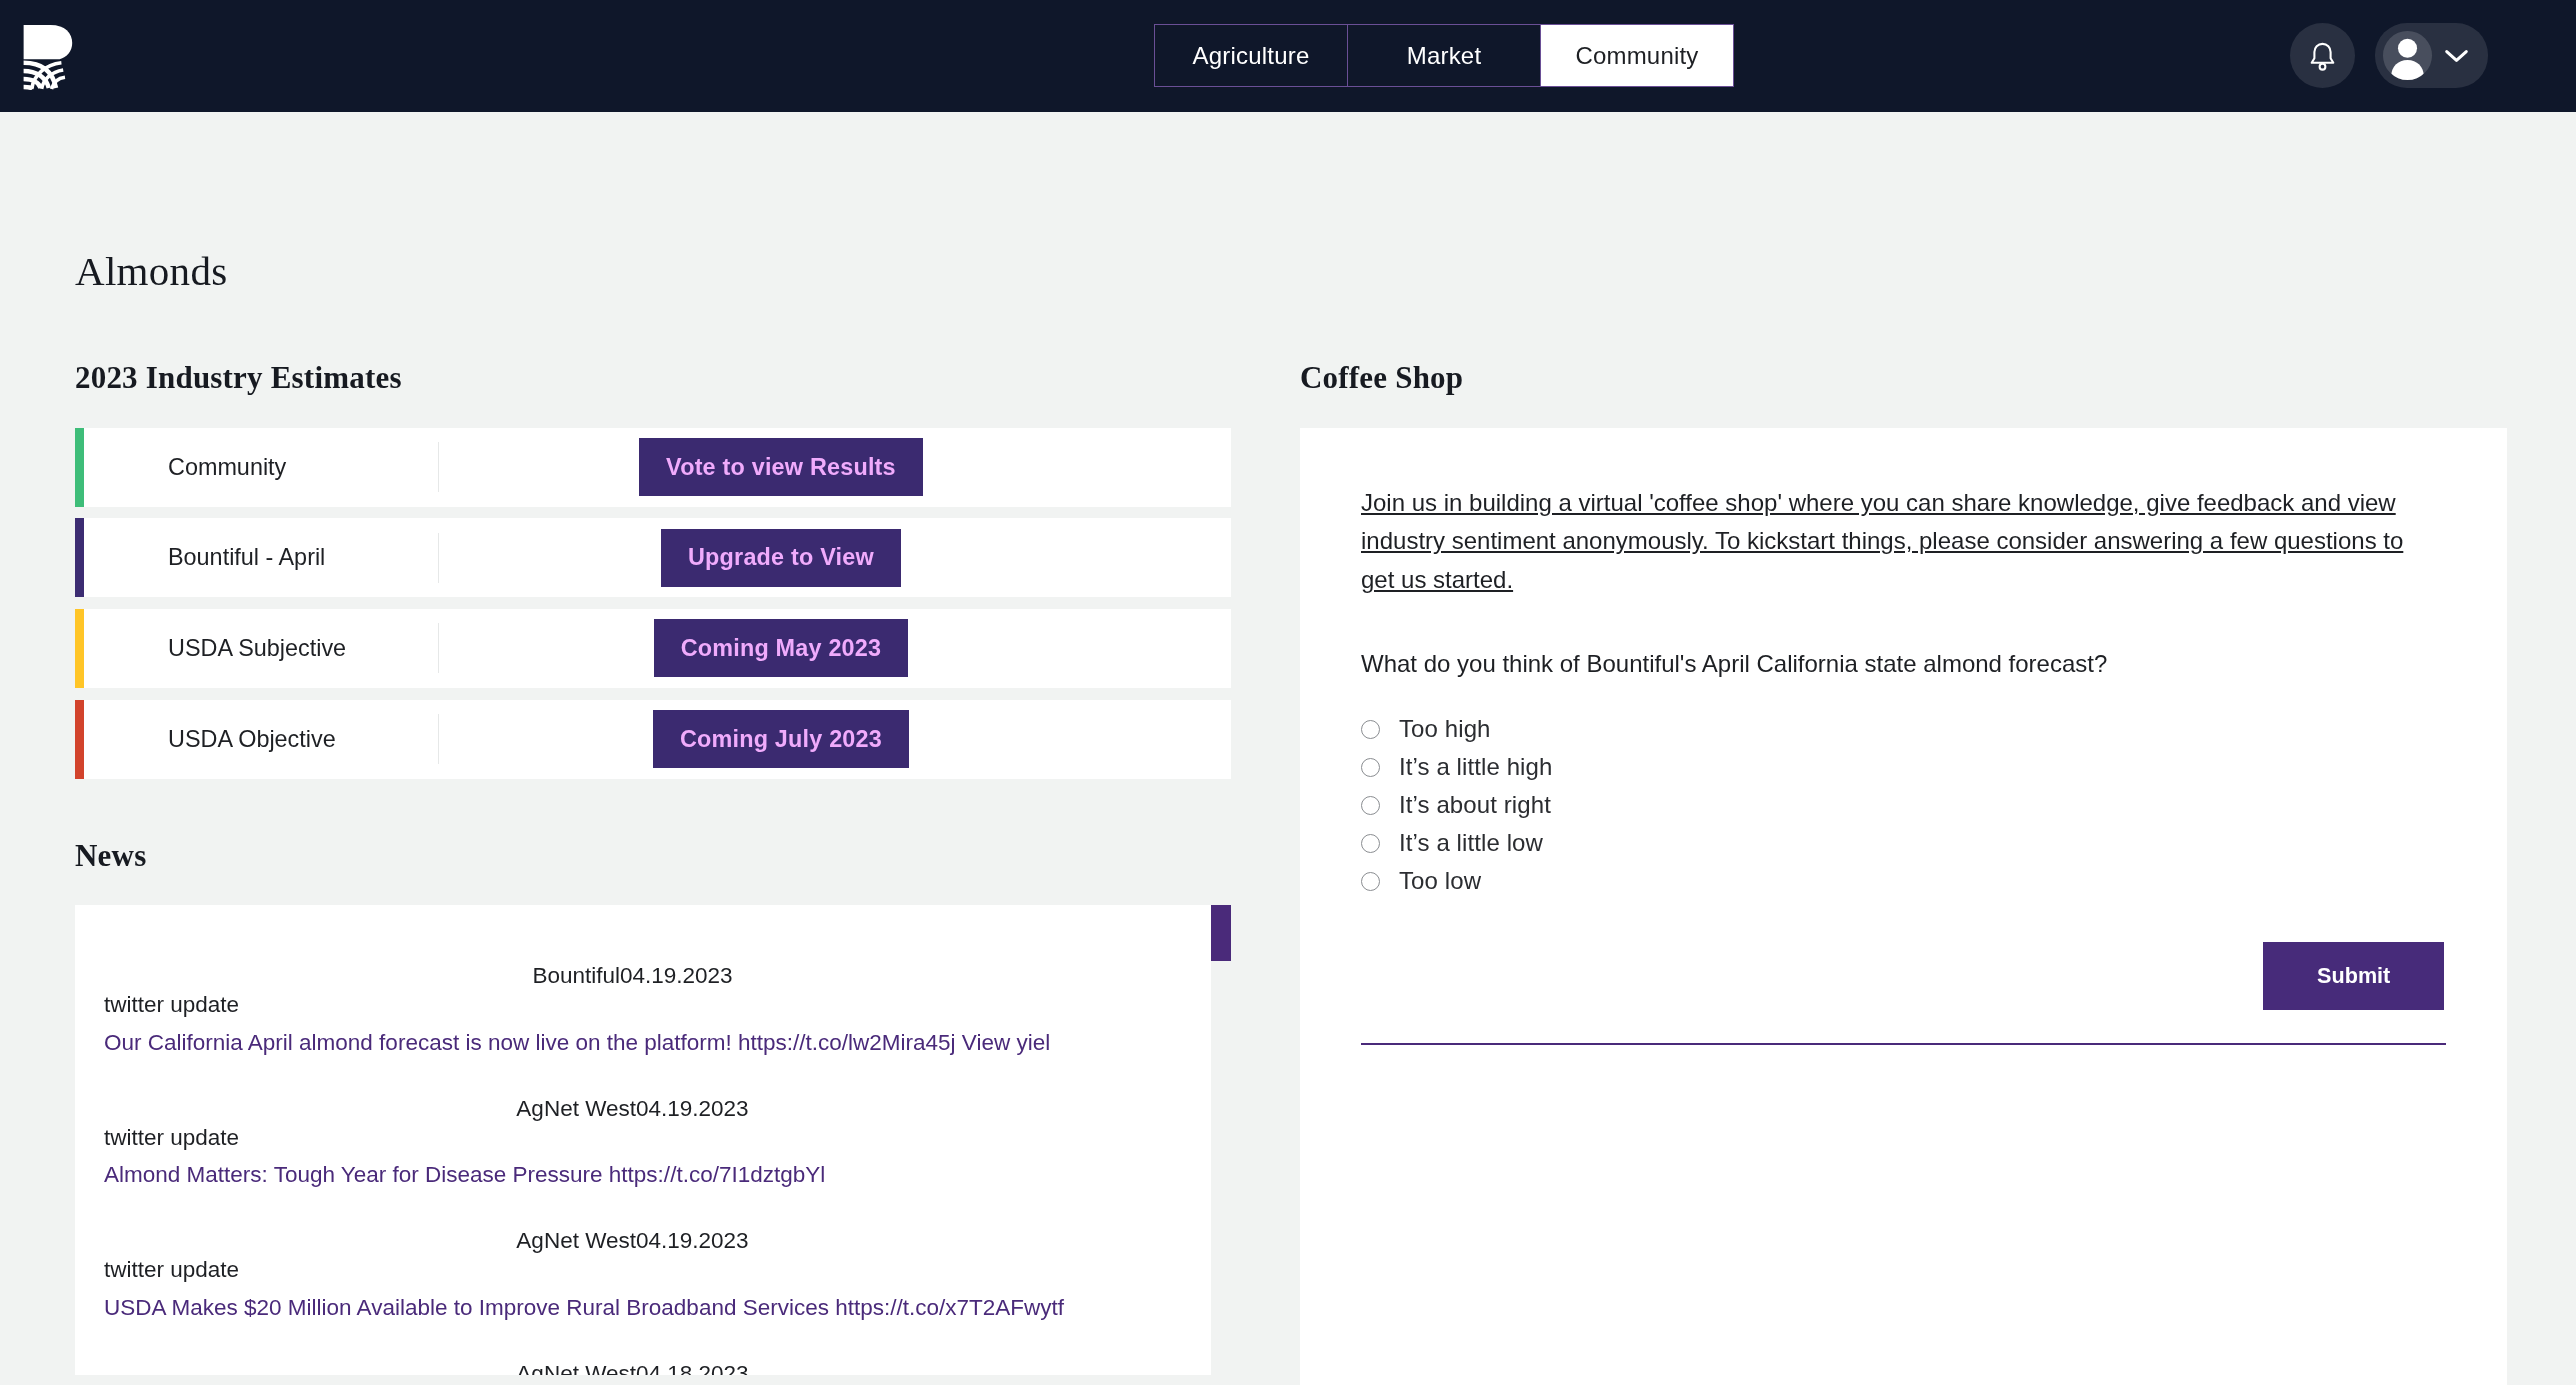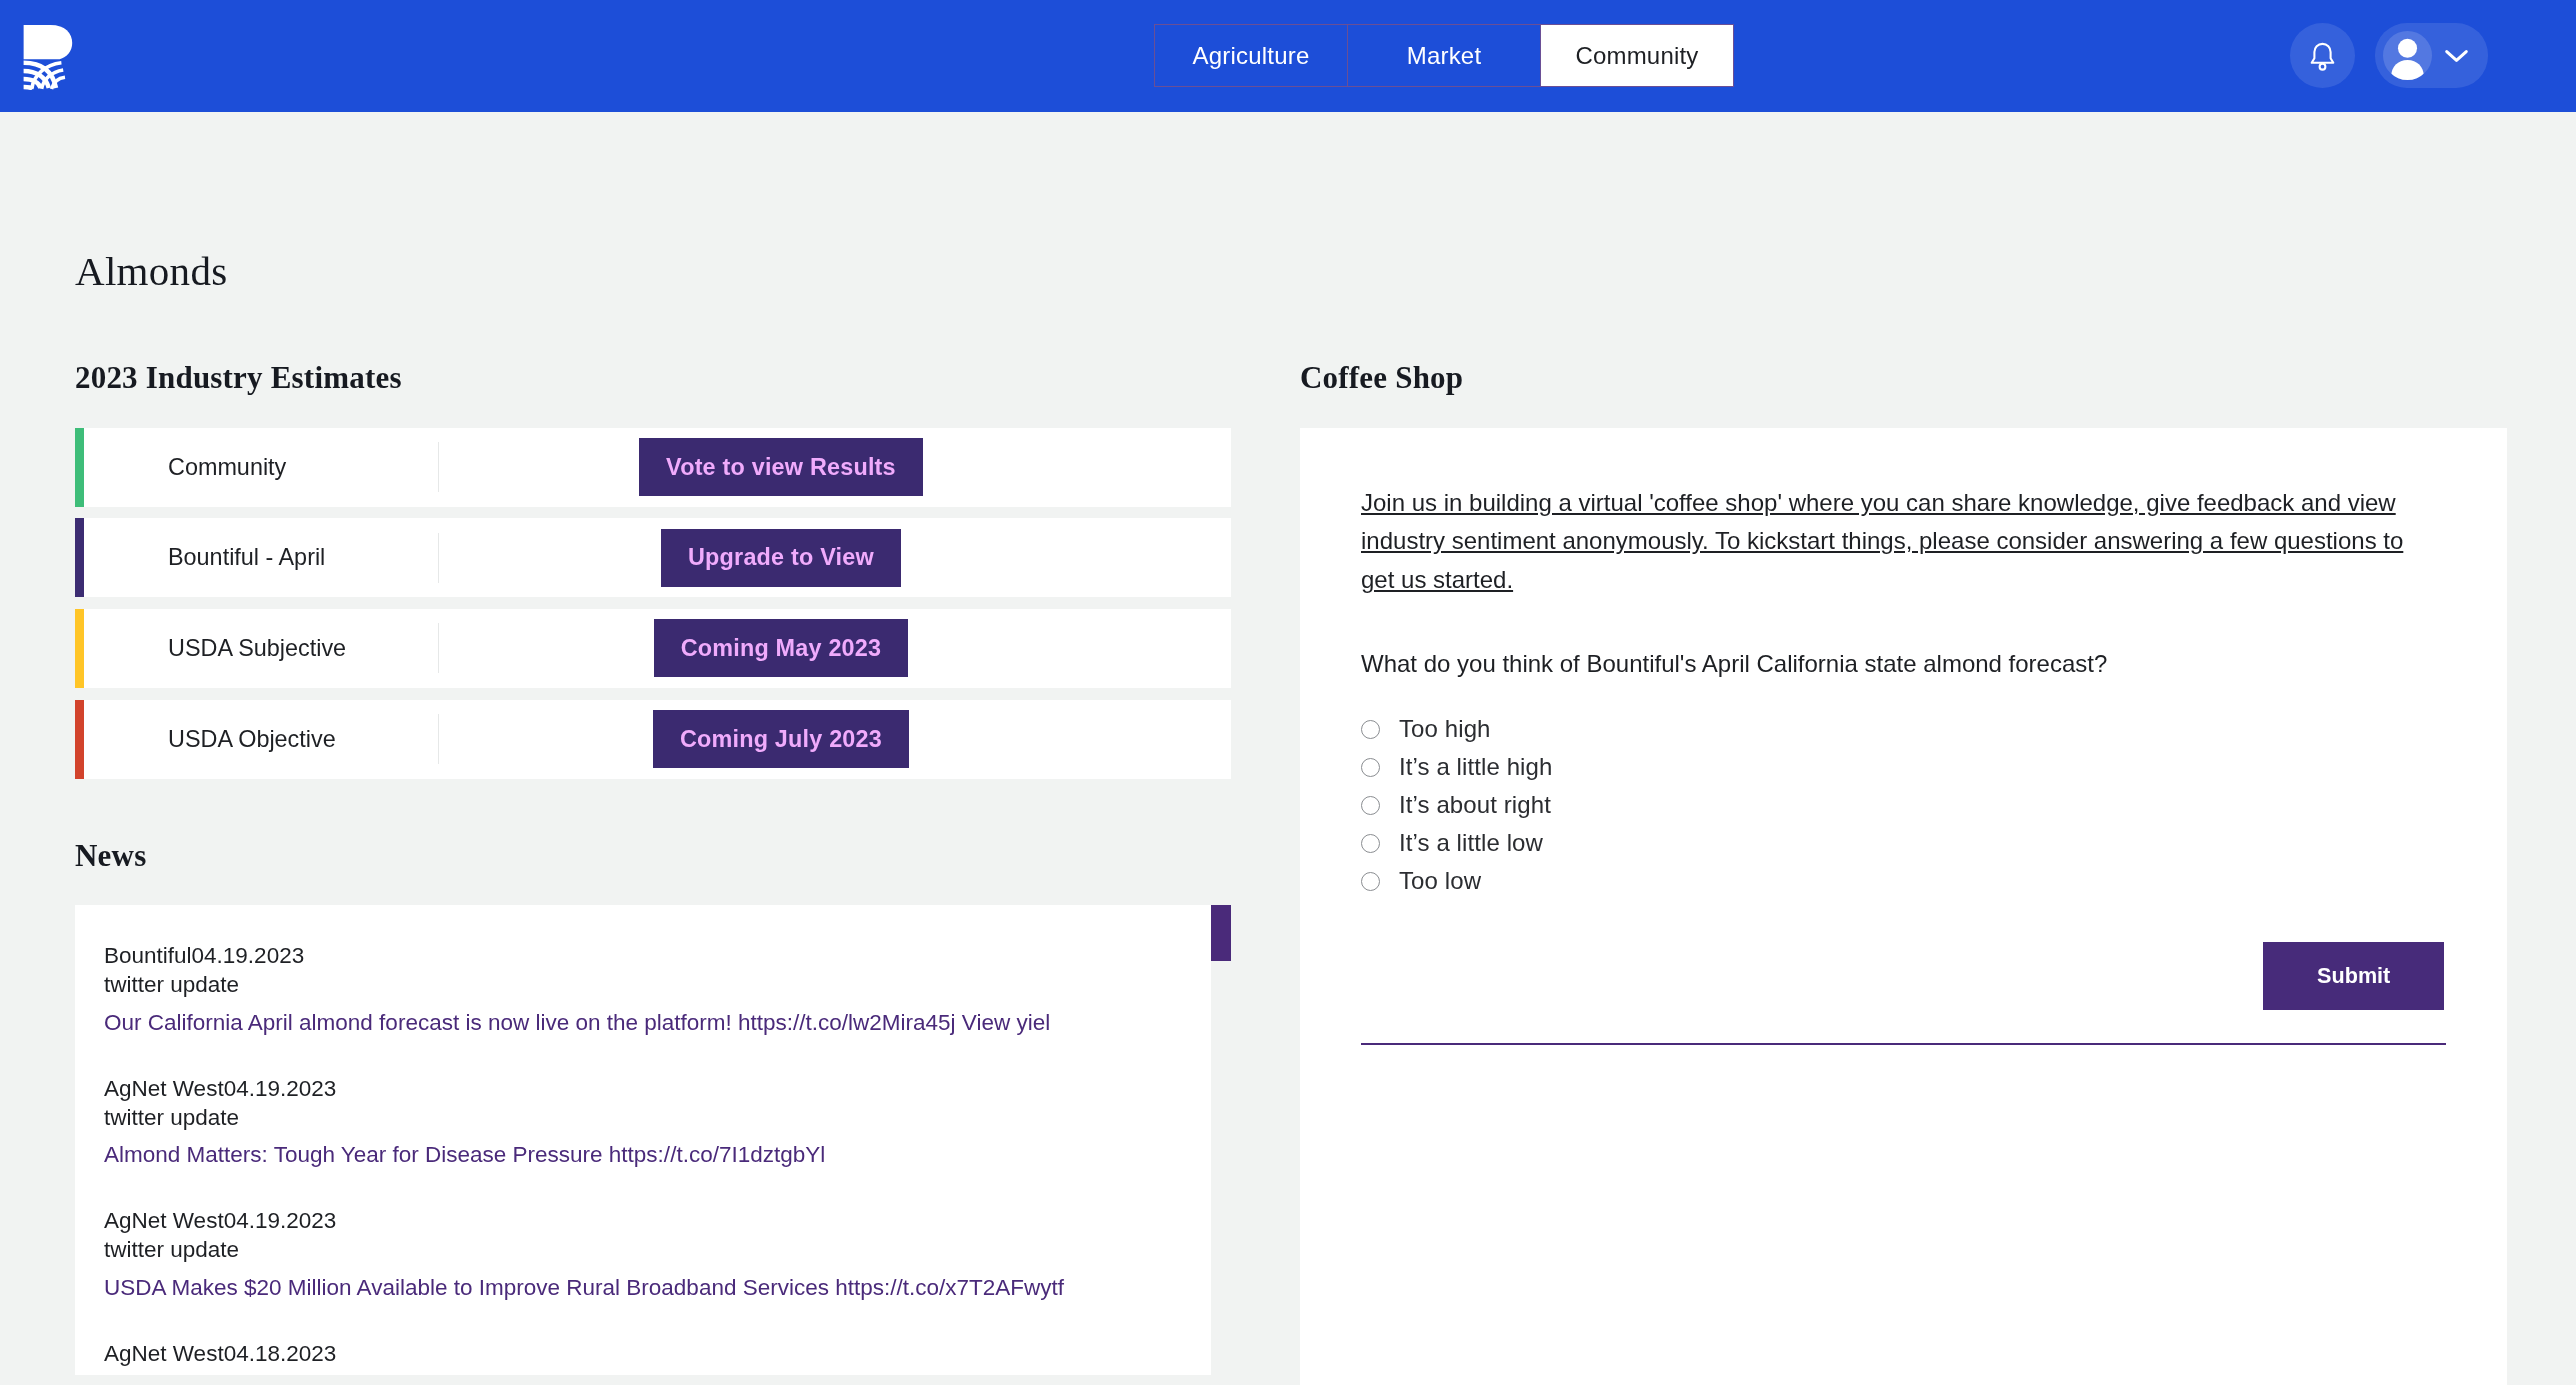--- a/index.html
+++ b/index.html
@@ -10,21 +10,21 @@
     background: #f1f3f2;
     font-family: "Liberation Sans", sans-serif;
     overflow: hidden;
   }
 
   
   .topbar {
     position: relative;
     width: 2576px;
     height: 112px;
-    background: #1d4ed8;
+    background: #0f172a;
     display: flex;
     align-items: center;
   }
 
   .logo {
     position: absolute;
     left: 20px;
     top: 23.4px;
     width: 63px;
     height: 67px;
@@ -180,22 +180,23 @@
     overflow: hidden;
   }
   .news-scroll {
     position: absolute;
     inset: 0;
     padding: 38px 70px 0 29px;
   }
   .news-item { margin-bottom: 40px; }
   .news-head {
     display: flex;
-    justify-content: flex-start;
+    justify-content: center;
     align-items: baseline;
+    margin-top: 20px;
   }
   .news-source { font-size: 22.5px; color: #1e2024; }
   .news-date   { font-size: 22.5px; color: #1e2024; }
   .news-kind   { font-size: 22.5px; color: #1e2024; margin-top: 3px; }
   .news-link   { font-size: 22.5px; color: #4a2a7a; margin-top: 11.7px; cursor: pointer; }
 
   .news-track {
     position: absolute;
     right: 0; top: 0;
     width: 20px; height: 470px;

